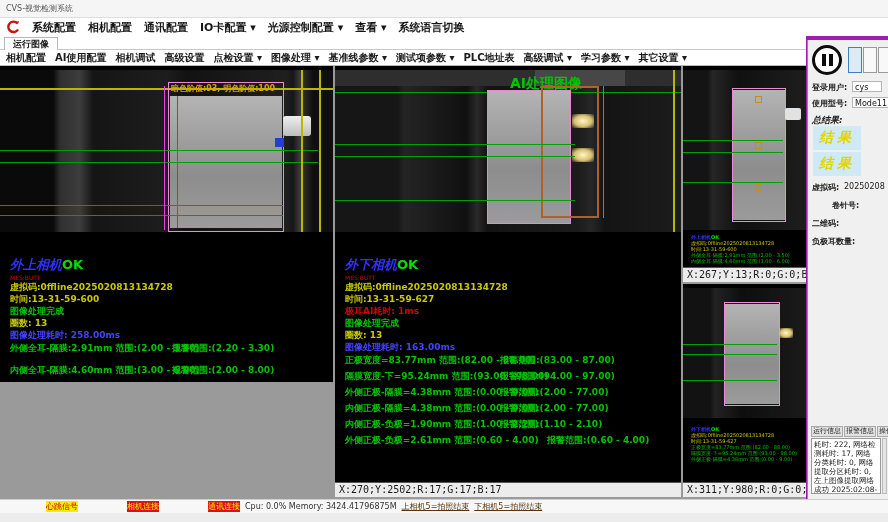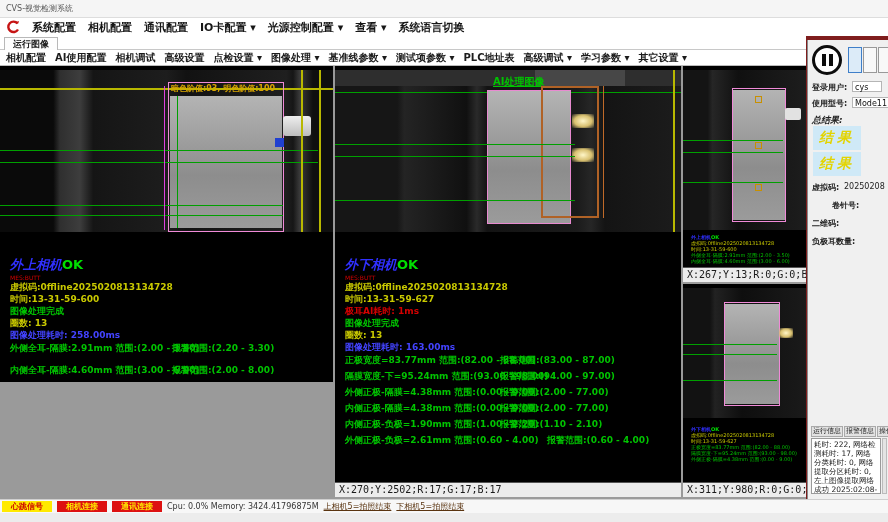--- a/index.html
+++ b/index.html
@@ -1,16 +1,16 @@
 <!DOCTYPE html>
 <html><head>
 <meta charset="utf-8">
 <style>
   html,body{margin:0;padding:0;background:#d8d8d8;}
-  .app{position:relative;width:888px;height:522px;background:#7f1d1d;overflow:hidden;
+  .app{position:relative;width:888px;height:522px;background:#a21caf;overflow:hidden;
        font-family:"DejaVu Sans","Liberation Sans",sans-serif;color:#222;}
   .abs{position:absolute;}
   
   .titlebar{left:0;top:0;width:888px;height:18px;background:#f5f5f5;border-bottom:1px solid #ddd;
             font-size:8px;color:#555;line-height:18px;padding-left:6px;box-sizing:border-box;}
   .menubar{left:0;top:18px;width:888px;height:18px;background:#fff;display:flex;align-items:center;gap:12px;padding-left:4px;box-sizing:border-box;}
   .menubar .mi{font-size:11px;font-weight:600;color:#161616;white-space:nowrap;cursor:default;}
   .tabrow{left:0;top:36px;width:806px;height:14px;background:#fff;border-bottom:1px solid #c8c8c8;box-sizing:border-box;}
   .tab{position:absolute;left:4px;top:1px;height:13px;padding:0 8px;font-size:9px;font-weight:600;line-height:13px;
        background:#fdfdfd;border:1px solid #b8b8b8;border-bottom:none;box-sizing:border-box;}
@@ -51,21 +51,21 @@
           padding:0 2px;min-width:30px;box-sizing:border-box;}
   .resultbox{position:absolute;left:5px;width:48px;height:24px;background:#cfe9f7;display:flex;align-items:center;justify-content:center;
              font-size:14px;font-weight:bold;font-style:italic;letter-spacing:4px;color:#e3d400;}
   .logtab{font-size:7px;background:#e2e2e2;border:1px solid #aaa;padding:0 1px;line-height:9px;cursor:pointer;white-space:nowrap;}
   .logbox{position:absolute;left:3px;top:398px;width:70px;height:56px;background:#fff;border:1px solid #9a9a9a;
           font-size:7.5px;line-height:9px;color:#222;padding:1px 2px;box-sizing:border-box;overflow:hidden;word-break:break-all;}
   .logscroll{position:absolute;left:74px;top:398px;width:5px;height:56px;background:#e4e4e4;border:1px solid #bbb;box-sizing:border-box;}
   
   .statusbar{left:0;top:499px;width:888px;height:14px;background:#f7f7f7;border-top:1px solid #cfcfcf;display:flex;align-items:center;gap:5px;
              padding-left:2px;box-sizing:border-box;font-size:8px;}
-  .badge{padding:0 9px;line-height:11px;font-weight:bold;white-space:nowrap;}
+  .badge{padding:0 0;line-height:11px;font-weight:normal;white-space:nowrap;margin-left:44px;}
   .badge.yellow{background:#ffea00;color:#cc0000;}
   .badge.red{background:#dd1111;color:#ffe800;}
   .slink{color:#5a3410;text-decoration:underline;white-space:nowrap;cursor:pointer;}
   .bottomstrip{left:0;top:513px;width:888px;height:9px;background:#ececec;}
 </style>
 </head>
 <body>
 
 <div class="app">
 
@@ -155,21 +155,21 @@
           <span class="atext" style="left:172px;">报警范围:(89.00 - 91.00)</span>
         </div>
 
     </div>
 
     <div class="view" style="left:335px;top:0;width:346px;height:431px;">
       <div class="vimg" style="background:linear-gradient(90deg,#161616 0,#161616 18%,#242424 20%,#101010 38%,#2a2a2a 41%,#131313 44%,#1b1b1b 70%,#262626 74%,#141414 78%,#1c1c1c 100%);">
         <div class="line" style="left:0;right:0;top:0;height:16px;background:#2e2e2e;"></div>
         <div class="line" style="left:200px;width:90px;top:0;height:16px;background:#474747;"></div>
         <div class="line" style="left:0;right:0;top:22px;height:1px;background:#00a000;"></div>
-        <div class="line t-g" style="left:158px;top:5px;font-size:10px;font-weight:600;text-decoration:underline;">AI处理图像</div>
+        <div class="line t-g" style="left:175px;top:5px;font-size:14px;font-weight:600;">AI处理图像</div>
         <div class="grayblock" style="left:152px;top:20px;width:84px;height:134px;border:1px solid #e88ad0;box-sizing:border-box;"></div>
         <div class="orangerect" style="left:206px;top:16px;width:58px;height:132px;"></div>
         <div class="line" style="left:237px;top:44px;width:22px;height:14px;background:radial-gradient(ellipse at center,#fff6c8 0,#d8c070 55%,rgba(40,30,10,0) 100%);"></div>
         <div class="line" style="left:237px;top:78px;width:22px;height:14px;background:radial-gradient(ellipse at center,#fff6c8 0,#d8c070 55%,rgba(40,30,10,0) 100%);"></div>
         <div class="line" style="left:0;width:240px;top:74px;height:1px;background:#00a000;"></div>
         <div class="line" style="left:0;width:240px;top:86px;height:1px;background:#00a000;"></div>
         <div class="line" style="left:0;width:240px;top:130px;height:1px;background:#00a000;"></div>
         <div class="line" style="left:268px;top:16px;width:1px;height:132px;background:#c06a28;"></div>
         <div class="line" style="left:338px;top:0;width:2px;height:162px;background:#b8b800;"></div>
       </div>

